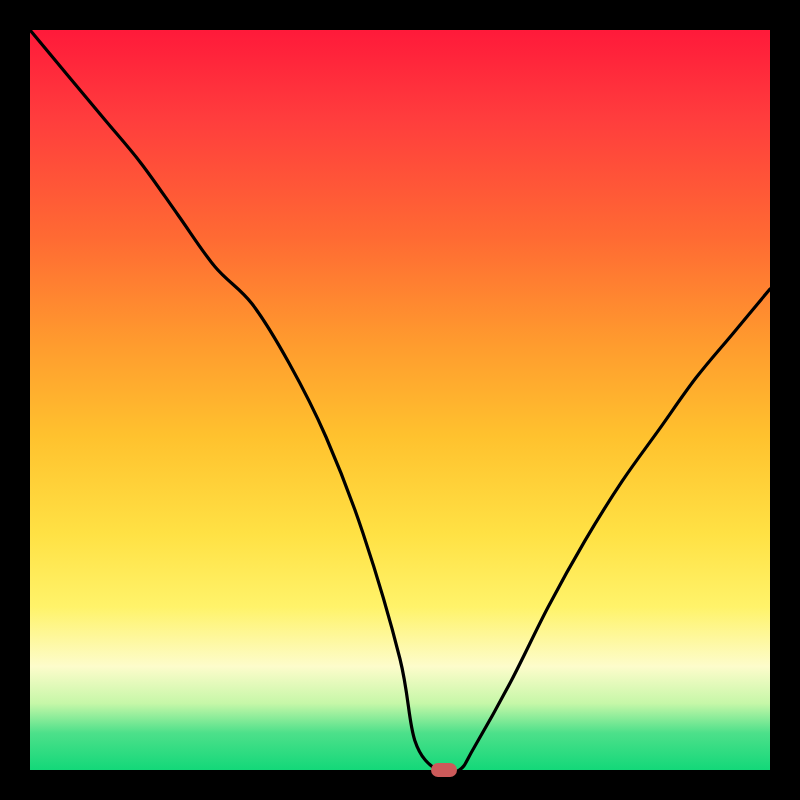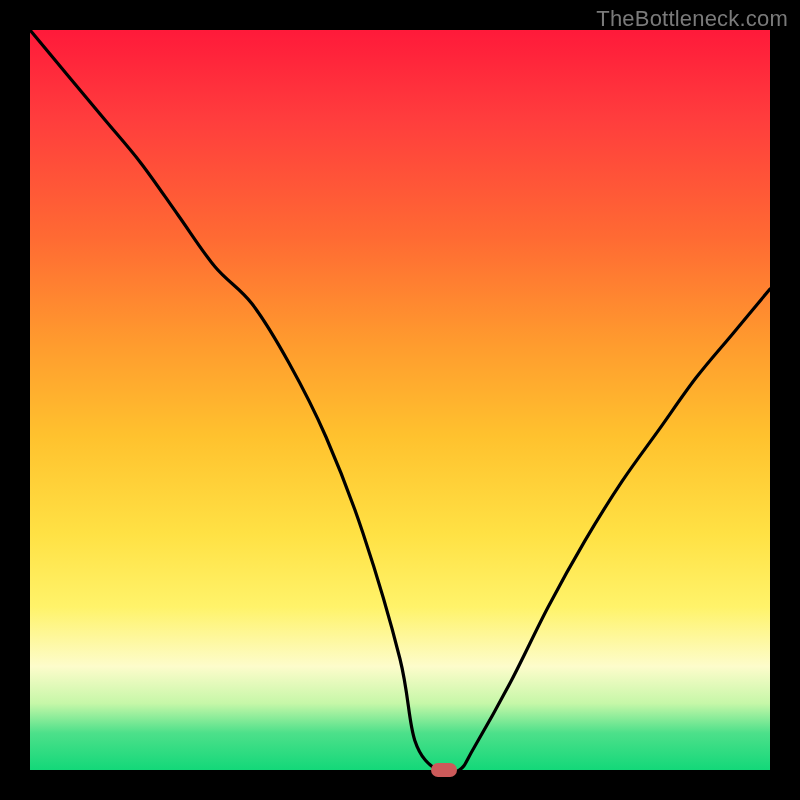--- a/index.html
+++ b/index.html
@@ -60,21 +60,20 @@
     height: 14px;
     background: #cc5a5a;
     border-radius: 7px;
     transform: translate(-50%, -50%);
   }
 </style>
 </head>
 <body>
 
 <div class="frame">
-  <div class="watermark">TheBottleneck.com</div>
 
   <div class="plot">
     <svg class="curve" viewBox="0 0 740 740" preserveAspectRatio="none">
       <path id="curve-path" fill="none" stroke="#000" stroke-width="3.2" stroke-linejoin="round" stroke-linecap="round" d="M 0 0 C 6.166666666666667 7.4000000000000155, 24.666666666666664 29.6000000000001, 37 44.40000000000009 C 49.333333333333336 59.20000000000008, 61.666666666666664 73.99999999999996, 74 88.79999999999995 C 86.33333333333333 103.59999999999995, 98.66666666666667 117.1666666666667, 111 133.20000000000005 C 123.33333333333333 149.23333333333338, 135.66666666666666 167.73333333333335, 148 185 C 160.33333333333334 202.26666666666665, 172.66666666666666 221.99999999999994, 185 236.79999999999995 C 197.33333333333334 251.59999999999997, 209.66666666666666 257.76666666666665, 222 273.8 C 234.33333333333334 289.83333333333337, 246.66666666666666 310.79999999999995, 259 332.99999999999994 C 271.3333333333333 355.19999999999993, 283.6666666666667 378.6333333333333, 296 407 C 308.3333333333333 435.3666666666667, 320.6666666666667 466.2, 333 503.2 C 345.3333333333333 540.2, 361.3666666666667 594.4666666666667, 370 629 C 378.6333333333333 663.5333333333333, 378.6333333333333 691.9, 384.8 710.4 C 390.9666666666667 728.9, 399.6000000000001 735.0666666666666, 407.00000000000006 740 C 414.40000000000003 744.9333333333334, 423.0333333333333 743.7, 429.2 740 C 435.3666666666667 736.3, 435.3666666666667 732.5999999999999, 444 717.8 C 452.6333333333333 703, 468.6666666666667 674.6333333333333, 481 651.2 C 493.3333333333333 627.7666666666668, 505.6666666666667 600.6333333333334, 518 577.2 C 530.3333333333334 553.7666666666667, 542.6666666666666 531.5666666666667, 555 510.6 C 567.3333333333334 489.6333333333333, 579.6666666666666 469.9, 592 451.4 C 604.3333333333334 432.9, 616.6666666666666 416.8666666666666, 629 399.59999999999997 C 641.3333333333334 382.3333333333333, 653.6666666666666 363.83333333333326, 666 347.79999999999995 C 678.3333333333334 331.76666666666665, 690.6666666666666 318.20000000000005, 703 303.40000000000003 C 715.3333333333334 288.6, 733.8333333333334 266.4, 740 259"></path>
     </svg>
     <div id="marker" class="marker" style="left: 414.4px; top: 740px;"></div>
   </div>
 </div>
 
 </body></html>

